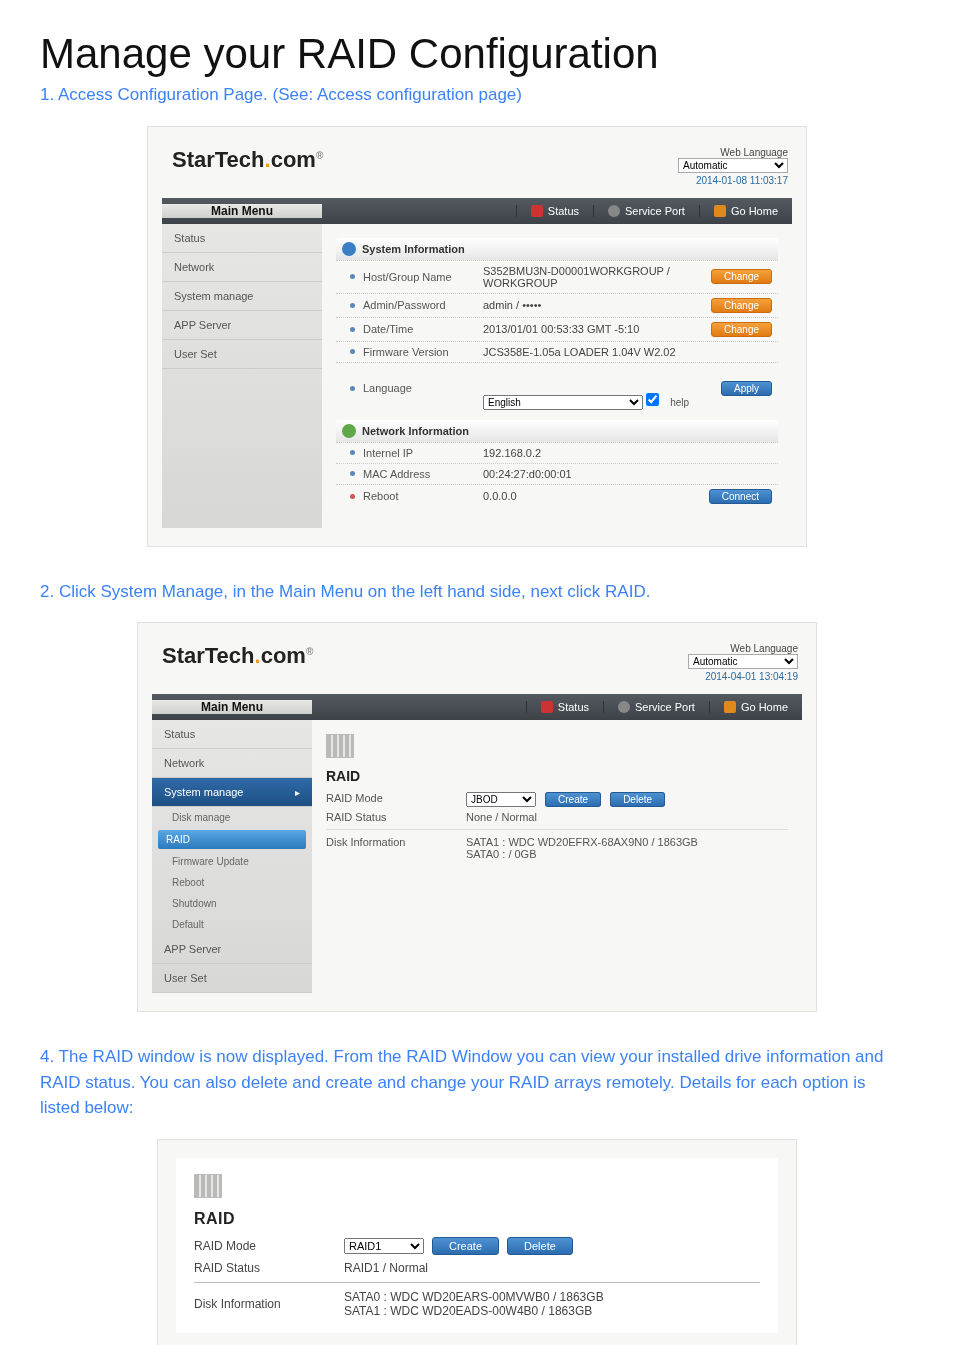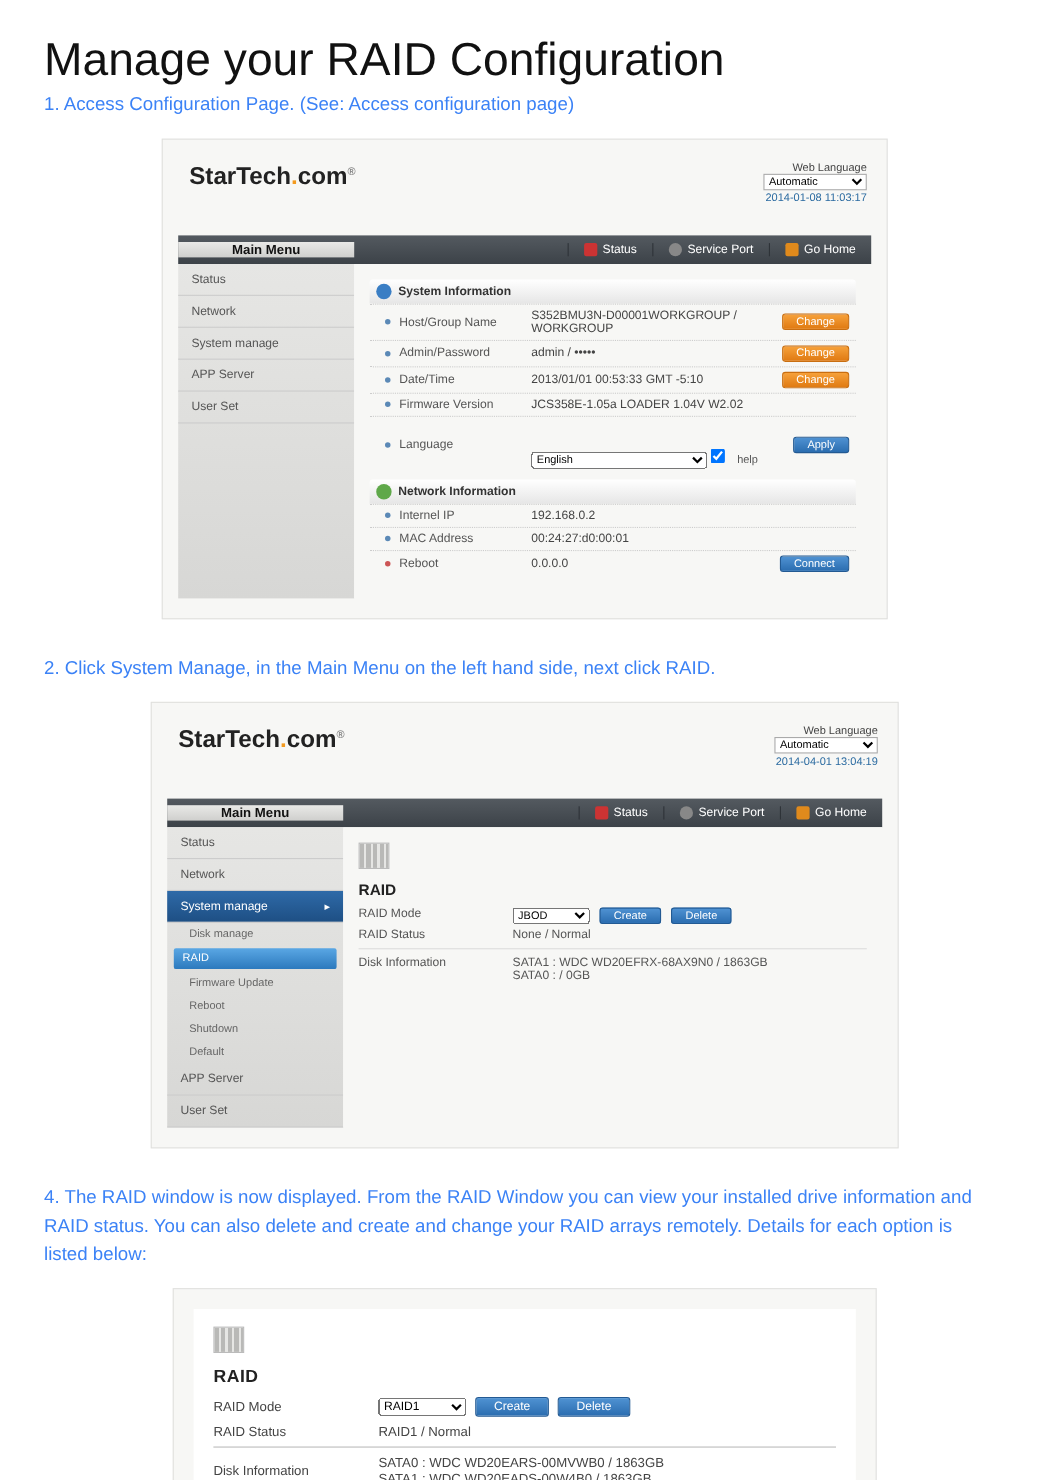--- a/index.html
+++ b/index.html
@@ -32,31 +32,31 @@
     border: 1px solid #e0e0de;
     margin: 0 auto 32px auto;
     padding: 14px 14px 18px 14px;
   }
   .shot-wide { width: 660px; }
   .shot-mid  { width: 680px; }
   .shot-raid { width: 640px; padding: 18px; }
 
   .brand {
     display: flex; justify-content: space-between; align-items: flex-start;
-    padding: 6px 4px 28px 10px;
+    padding: 6px 4px 12px 10px;
   }
   .brand-logo {
     font-size: 22px; font-weight: 600; color: #222;
     font-family: Arial, sans-serif;
   }
   .brand-logo .o { color: #f39a1e; }
   .brand-logo .reg { font-size: 10px; vertical-align: super; color: #888; }
   .weblang { font-size: 10px; color: #444; text-align: right; }
   .weblang select {
-    font-size: 10px; width: 94px;
+    font-size: 10px; width: 110px;
     border: 1px solid #aaa; background: #fff;
   }
   .ts { font-size: 10px; color: #2a6aa0; margin-top: 2px; text-align: right; }
 
   .toolbar {
     display: flex; height: 26px;
     background: linear-gradient(#545a60,#3c4248);
     align-items: center;
   }
   .toolbar .mm {

